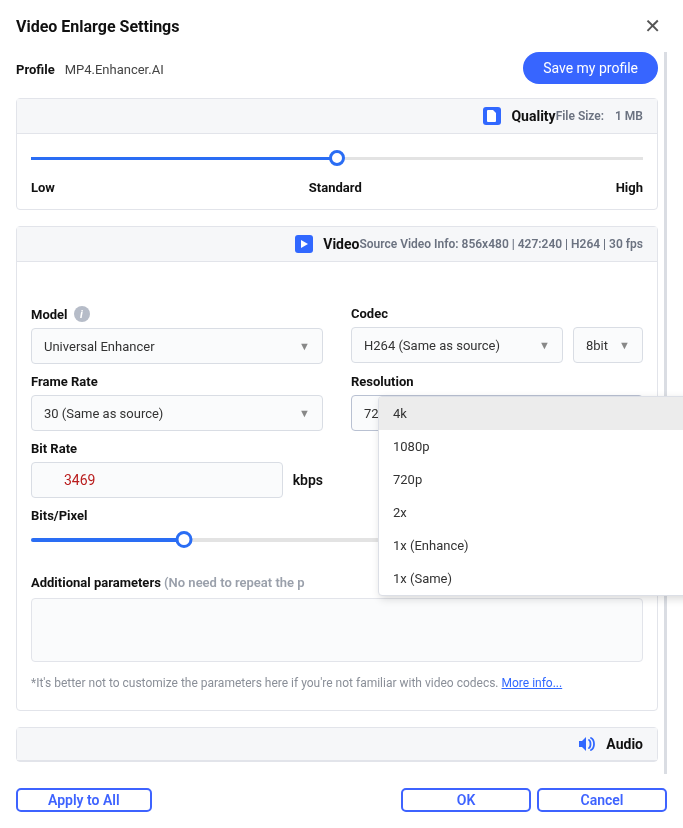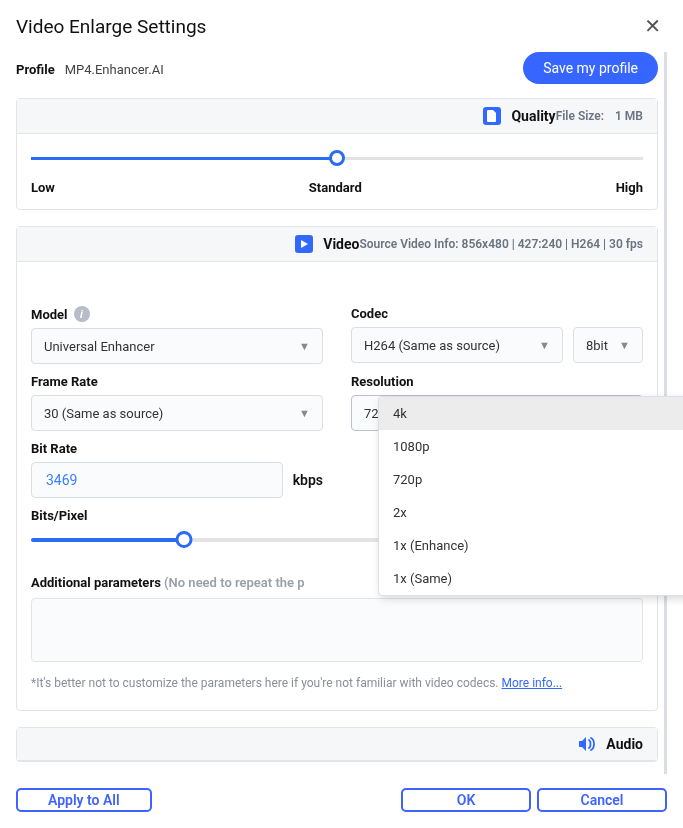--- a/index.html
+++ b/index.html
@@ -1,20 +1,20 @@
 <!DOCTYPE html>
 <html><head>
 <meta charset="utf-8">
 <style>
   * { box-sizing: border-box; font-family: -apple-system, BlinkMacSystemFont, "Segoe UI", Roboto, Arial, sans-serif; }
   body { margin: 0; background: #fff; color: #111; width: 683px; height: 828px; overflow: hidden; position: relative; }
 
   .dialog { width: 100%; height: 100%; padding: 14px 16px 0 16px; display: flex; flex-direction: column; }
   .dlg-header { display: flex; justify-content: space-between; align-items: center; margin-bottom: 14px; }
-  .dlg-title { font-size: 19px; font-weight: 400; }
+  .dlg-title { font-size: 16px; font-weight: 700; }
   .close-x { font-size: 20px; color: #555; cursor: pointer; padding: 0 6px; }
 
   .scroll-area { flex: 1 1 auto; overflow: hidden; border-right: 3px solid #dadde3; padding-right: 6px; }
 
   .profile-row { display: flex; justify-content: space-between; align-items: center; margin-bottom: 14px; }
   .profile-label { font-size: 13px; font-weight: 700; margin-right: 6px; text-align: center; }
   .profile-name { font-size: 13px; color: #444; }
   .save-profile-btn { background: #3765ff; color: #fff; border: none; border-radius: 18px; padding: 8px 20px; font-size: 14px; cursor: pointer; }
 
   .section { border: 1px solid #e2e4ea; border-radius: 4px; margin-bottom: 16px; background: #fff; }
@@ -33,21 +33,21 @@
   .q-track-fill { position:absolute; left:0; width:50%; top:9px; height:3px; background:#2a6df4; }
   .q-thumb { position:absolute; left:50%; top:2px; width:16px; height:16px; border-radius:50%; background:#fff; border:3px solid #2a6df4; transform:translateX(-50%); }
   .q-labels { display:flex; justify-content:space-between; font-size:13px; font-weight:700; padding: 0 14px 14px 14px; }
 
   .form-grid { display:grid; grid-template-columns: 1fr 1fr; column-gap: 28px; row-gap: 10px; }
   .field-label { font-size: 13px; font-weight:700; margin-bottom: 6px; display:flex; align-items:center; gap:6px; }
   .info-icon { width:16px; height:16px; border-radius:50%; background:#b6bcc8; color:#fff; font-size:11px; font-weight:700; display:inline-flex; align-items:center; justify-content:center; font-style:italic; }
 
   .select, .text-input { width:100%; height:36px; border:1px solid #d9dde4; border-radius:4px; background:#fafbfc; padding: 0 12px; font-size:13px; color:#333; display:flex; align-items:center; justify-content:space-between; cursor:pointer; }
   .select .caret { color:#888; font-size:11px; }
-  .text-input input { border:none; background:transparent; outline:none; width:100%; font-size:14px; color:#3b82f6; }
+  .text-input input { border:none; background:transparent; outline:none; width:100%; font-size:14px; color:#b91c1c;margin-left:18px; }
   .bitrate-row { display:flex; align-items:center; gap:10px; }
   .bitrate-row .text-input { flex:1; }
   .unit { font-size:14px; font-weight:600; }
 
   .codec-row { display:flex; gap:10px; }
   .codec-row .select:first-child { flex: 1; }
   .codec-row .select:last-child { width: 70px; }
 
   .bits-slider { position:relative; height:22px; margin-top:6px; }
   .bits-track { position:absolute; left:0; right:0; top:9px; height:4px; border-radius:3px; background:#e3e3e3; }

